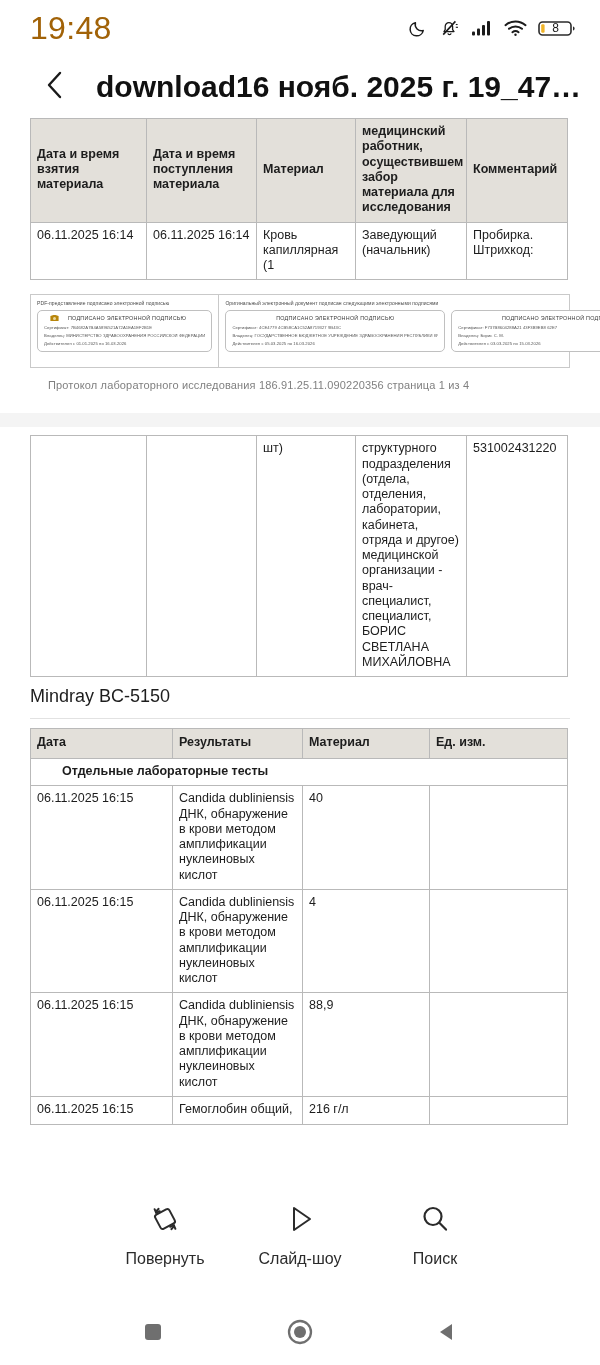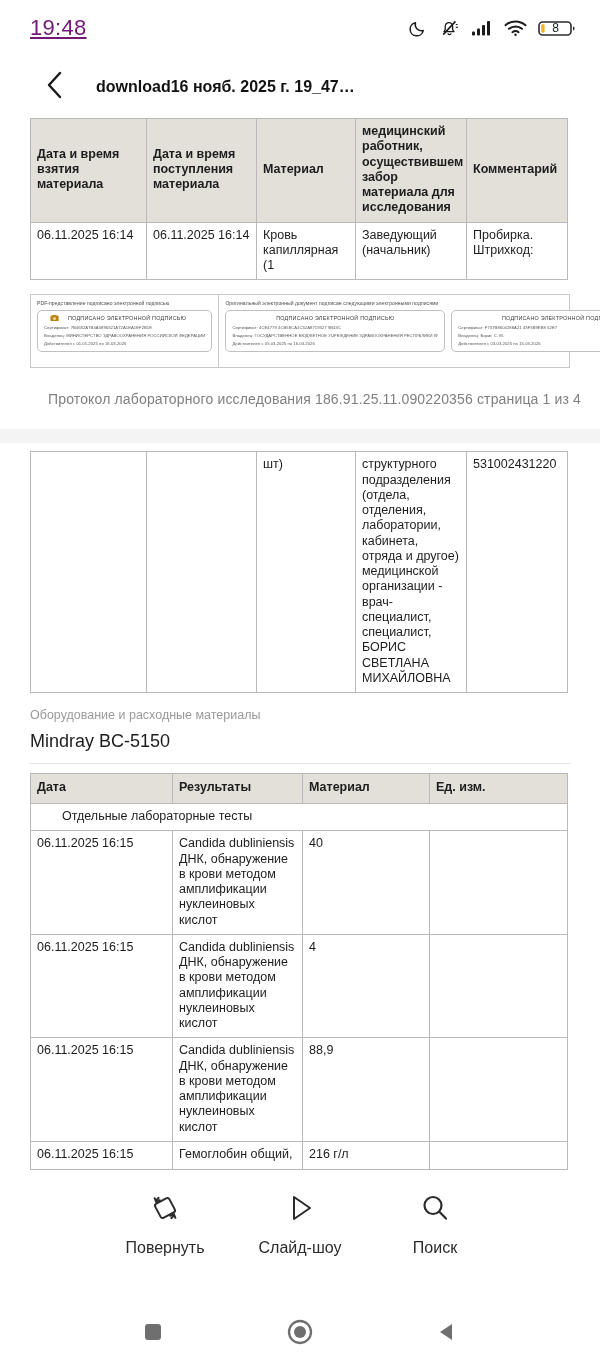--- a/index.html
+++ b/index.html
@@ -10,21 +10,21 @@
     overflow: hidden;
   }
   body { position: relative; }
 
   
   .statusbar {
     height: 56px; width: 100%;
     display: flex; align-items: center; justify-content: space-between;
     padding: 0 24px 0 30px;
   }
-  .status-time { font-size: 22px; color: #701a75; letter-spacing: .3px; text-decoration: underline; }
+  .status-time { font-size: 32px; color: #a16207; letter-spacing: .3px; }
   .status-icons { display: flex; align-items: center; gap: 11px; }
   .status-icons svg { display: block; }
   .battery-wrap { position: relative; display: flex; align-items: center; }
   .battery-num {
     position: absolute; left: 0; right: 3px; top: 50%;
     transform: translateY(-50%);
     font-size: 12px; color: #1b1b1b; text-align: center;
     font-family: "Liberation Sans", sans-serif;
   }
 
@@ -35,21 +35,21 @@
     padding: 0 16px 0 38px;
     background: #ffffff;
   }
   .back-btn {
     width: 34px; height: 34px; flex: 0 0 auto;
     display: flex; align-items: center; justify-content: center;
     cursor: pointer;
   }
   .appbar-title {
     margin-left: 24px;
-    font-size: 16px; font-weight: bold; color: #111111;
+    font-size: 30px; font-weight: bold; color: #111111;
     white-space: nowrap; overflow: hidden;
   }
 
   
   .doc-area {
     position: absolute;
     top: 118px; left: 0; right: 0; bottom: 193px;
     background: #ffffff;
     overflow: hidden;
   }
@@ -121,22 +121,22 @@
   .emblem {
     position: absolute; left: 5px; top: -1px;
     width: 11px; height: 12px;
   }
   .sig-line {
     font-size: 4.2px; color: #555; white-space: nowrap;
     overflow: hidden; line-height: 1.85;
     letter-spacing: .05px;
   }
   .doc-footnote {
-    margin: 23px 0 0 32px;
-    font-size: 14px; color: #808080; letter-spacing: .15px; padding-left: 16px;
+    margin: 11px 0 0 32px;
+    font-size: 11px; color: #808080; letter-spacing: .15px; padding-left: 16px;
   }
 
   
   .sec-label {
     margin: 15px 0 0 30px;
     font-size: 12.5px; color: #9a9a9a;
   }
   .sec-value {
     margin: 9px 0 0 30px;
     font-size: 18px; color: #1d1d1d;
@@ -154,21 +154,21 @@
     background: rgba(110,110,110,.72);
     border-radius: 13px;
     display: flex; align-items: center; justify-content: center;
     color: #ffffff; font-size: 25px; font-weight: 500;
     letter-spacing: .5px;
     pointer-events: none;
   }
 
   
   .toolbar {
-    position: absolute; left: 0; right: 0; bottom: 62px;
+    position: absolute; left: 0; right: 0; bottom: 51px;
     height: 131px; background: #ffffff;
     display: flex; align-items: flex-start; justify-content: center;
     padding-top: 16px;
   }
   .tool-item {
     width: 135px;
     display: flex; flex-direction: column; align-items: center;
     cursor: pointer; gap: 11px;
   }
   .tool-icon { height: 40px; display: flex; align-items: center; justify-content: center; }
@@ -331,42 +331,41 @@
         <tr style="height:232px;">
           <td></td>
           <td></td>
           <td>шт)</td>
           <td>структурного подразделения (отдела, отделения, лаборатории, кабинета, отряда и другое) медицинской организации - врач-специалист, специалист, БОРИС СВЕТЛАНА МИХАЙЛОВНА</td>
           <td>531002431220</td>
         </tr>
       </tbody>
     </table>
 
-    <div class="sec-label">Оборудование и расходные материалы</div>
     <div class="sec-value">Mindray BC-5150</div>
     <div class="hr-sep"></div>
 
     <table class="doc-table" style="margin-top:9px;">
       <colgroup>
         <col style="width:142px">
           <col style="width:130px">
           <col style="width:127px">
           <col style="width:138px">
       </colgroup>
       <thead>
         <tr style="height:30px;">
           <th>Дата</th>
           <th>Результаты</th>
           <th>Материал</th>
           <th>Ед. изм.</th>
         </tr>
       </thead>
       <tbody>
         <tr style="height:27px;">
-          <td colspan="4" style="font-weight:normal;padding-left:31px;">Отдельные лабораторные тесты</td>
+          <td colspan="4" style="font-weight:bold;padding-left:31px;">Отдельные лабораторные тесты</td>
         </tr>
         <tr style="height:94px;">
           <td>06.11.2025 16:15</td>
           <td>Candida dubliniensis ДНК, обнаружение в крови методом амплификации нуклеиновых кислот</td>
           <td>40</td>
           <td></td>
         </tr>
         <tr style="height:94px;">
           <td>06.11.2025 16:15</td>
           <td>Candida dubliniensis ДНК, обнаружение в крови методом амплификации нуклеиновых кислот</td>

